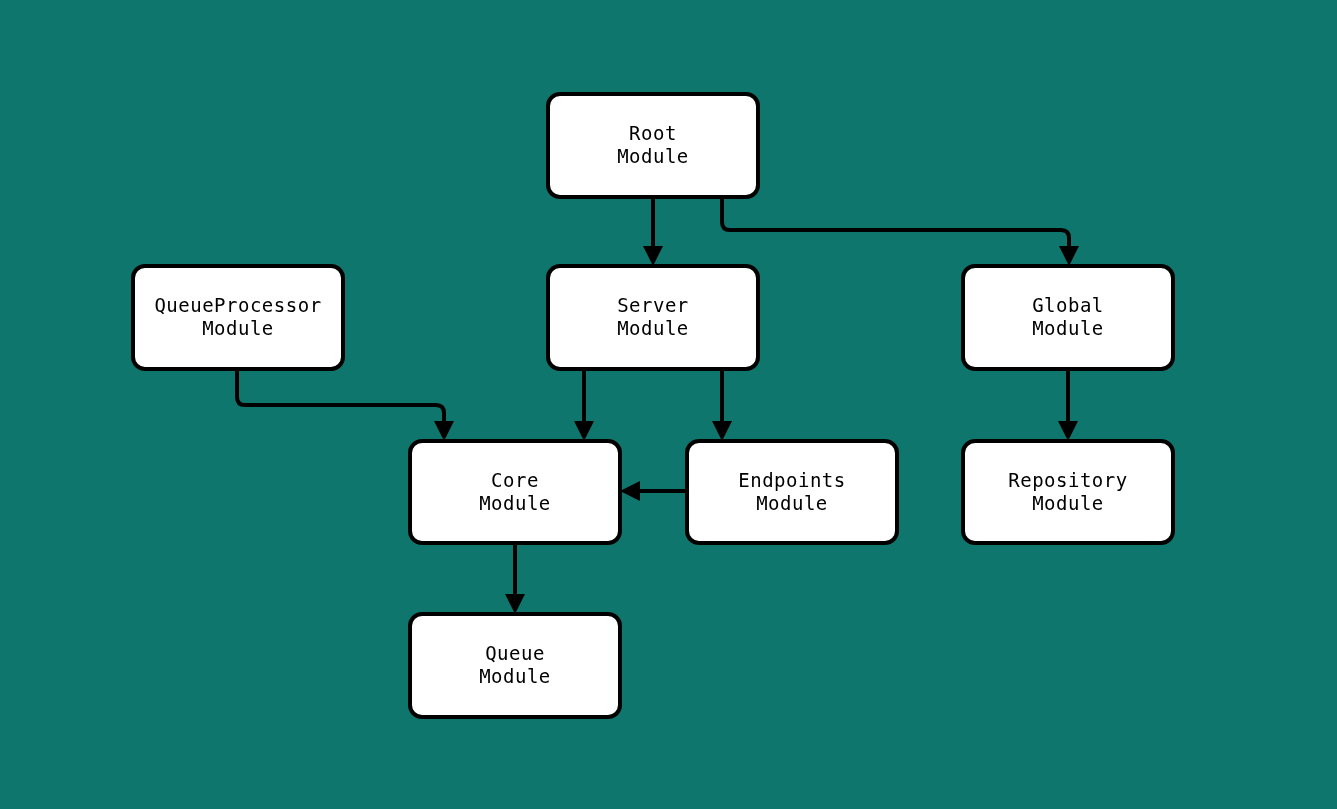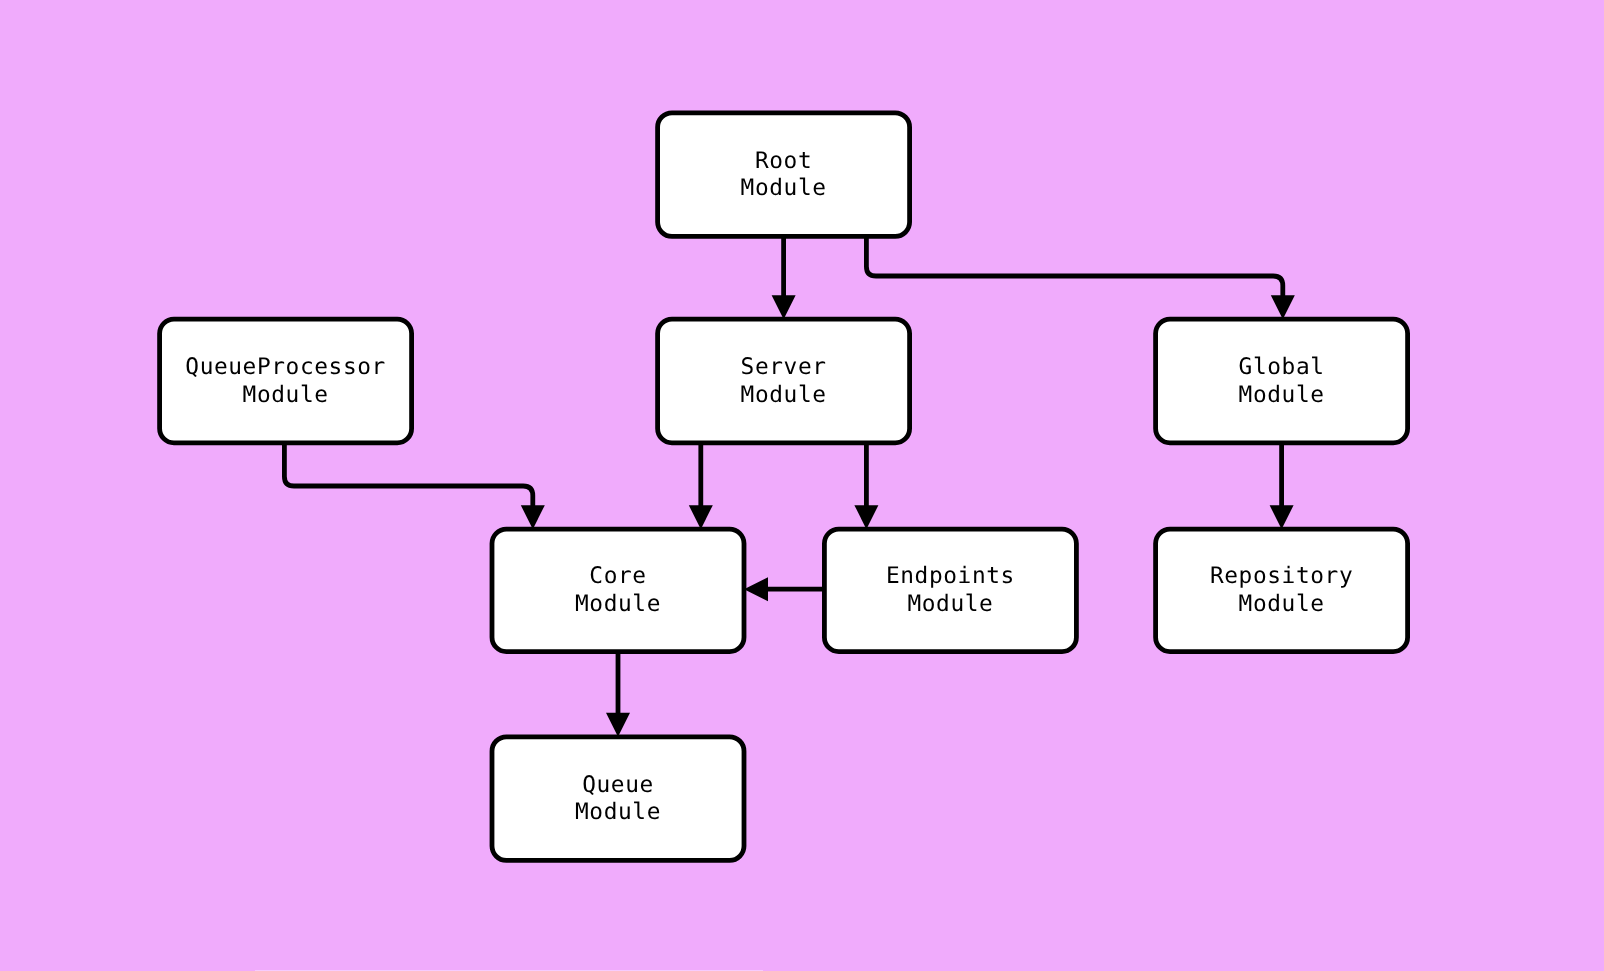--- a/index.html
+++ b/index.html
@@ -11,21 +11,21 @@
   body {
     width: 1337px;
     height: 809px;
     overflow: hidden;
     font-family: "DejaVu Sans Mono", "Liberation Mono", monospace;
   }
   #diagram-root {
     position: relative;
     width: 1337px;
     height: 809px;
-    background: #f0abfc;
+    background: #0f766e;
   }
   svg#diagram-svg {
     display: block;
     width: 1337px;
     height: 809px;
   }
   .node-box {
     fill: #ffffff;
     stroke: #000000;
     stroke-width: 4;

